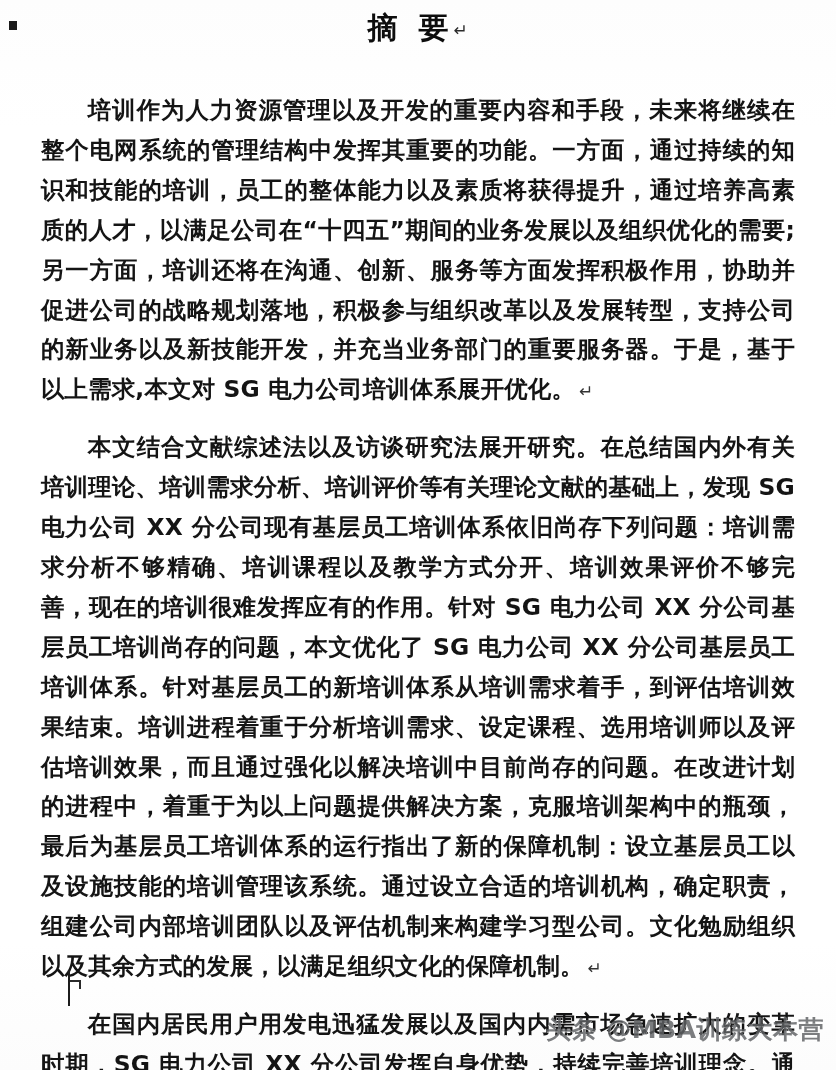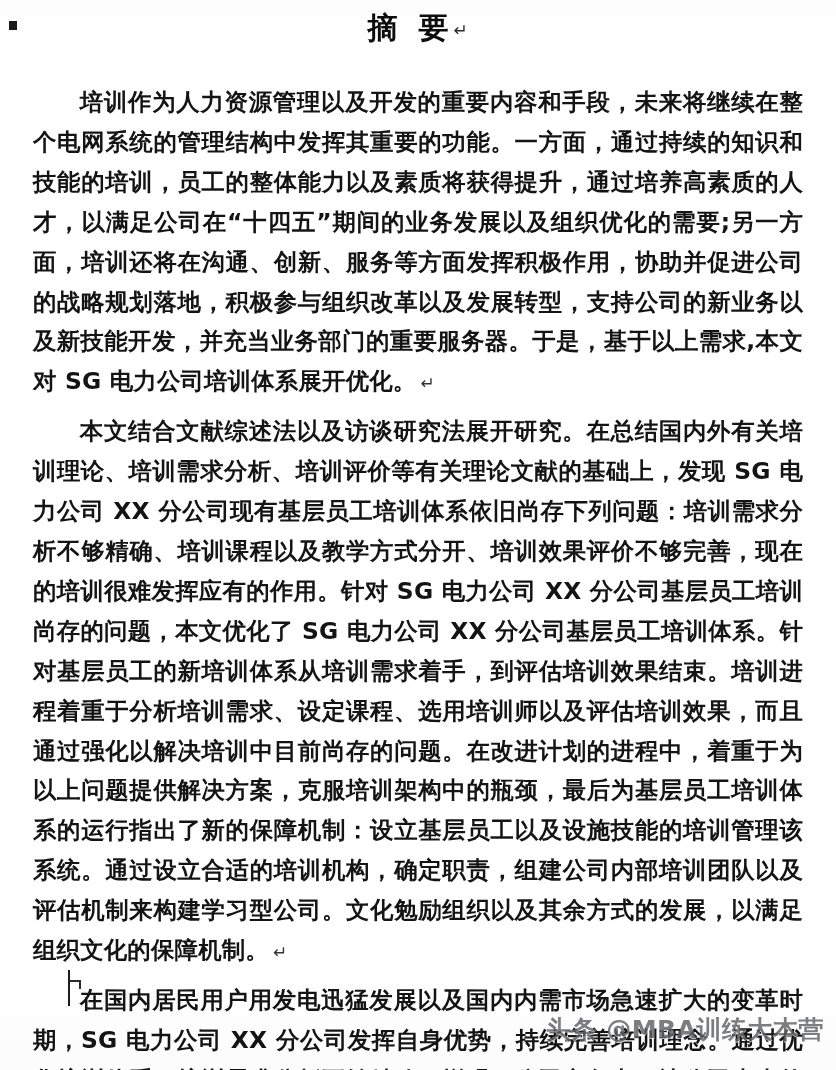--- a/index.html
+++ b/index.html
@@ -55,21 +55,21 @@
   }
 
   .body-text {
     position: absolute;
     left: 25px;
     top: 75px;
     width: 786px;
   }
 
   p.para {
-    margin: 8px;
+    margin: 16px;
     font-size: 23.4px;
     line-height: 39.9px;
     text-align: justify;
     text-align-last: left;
     text-justify: inter-character;
     color: #141414;
     font-weight: 600;
     letter-spacing: 0.2px;
     text-indent: 2em;
     

